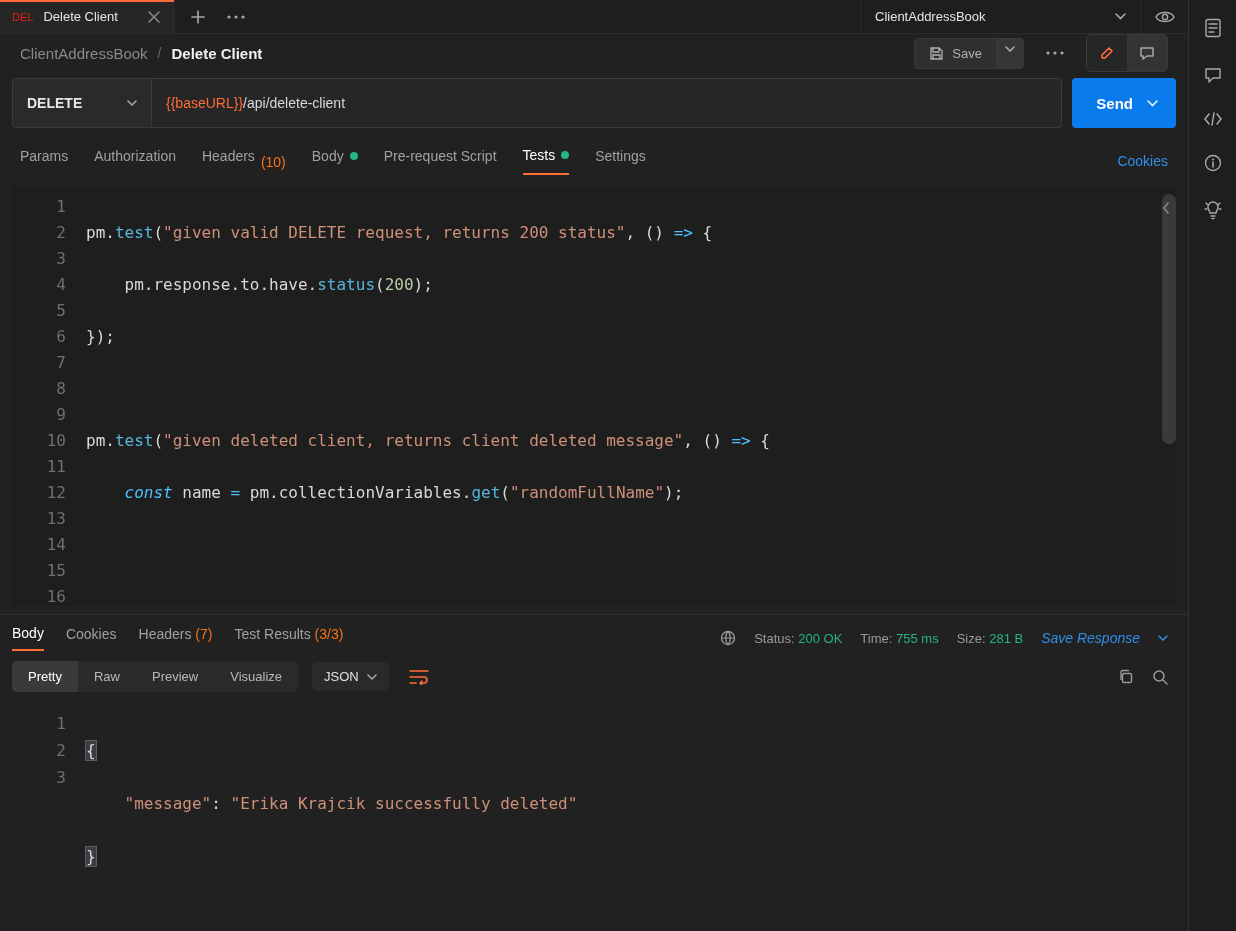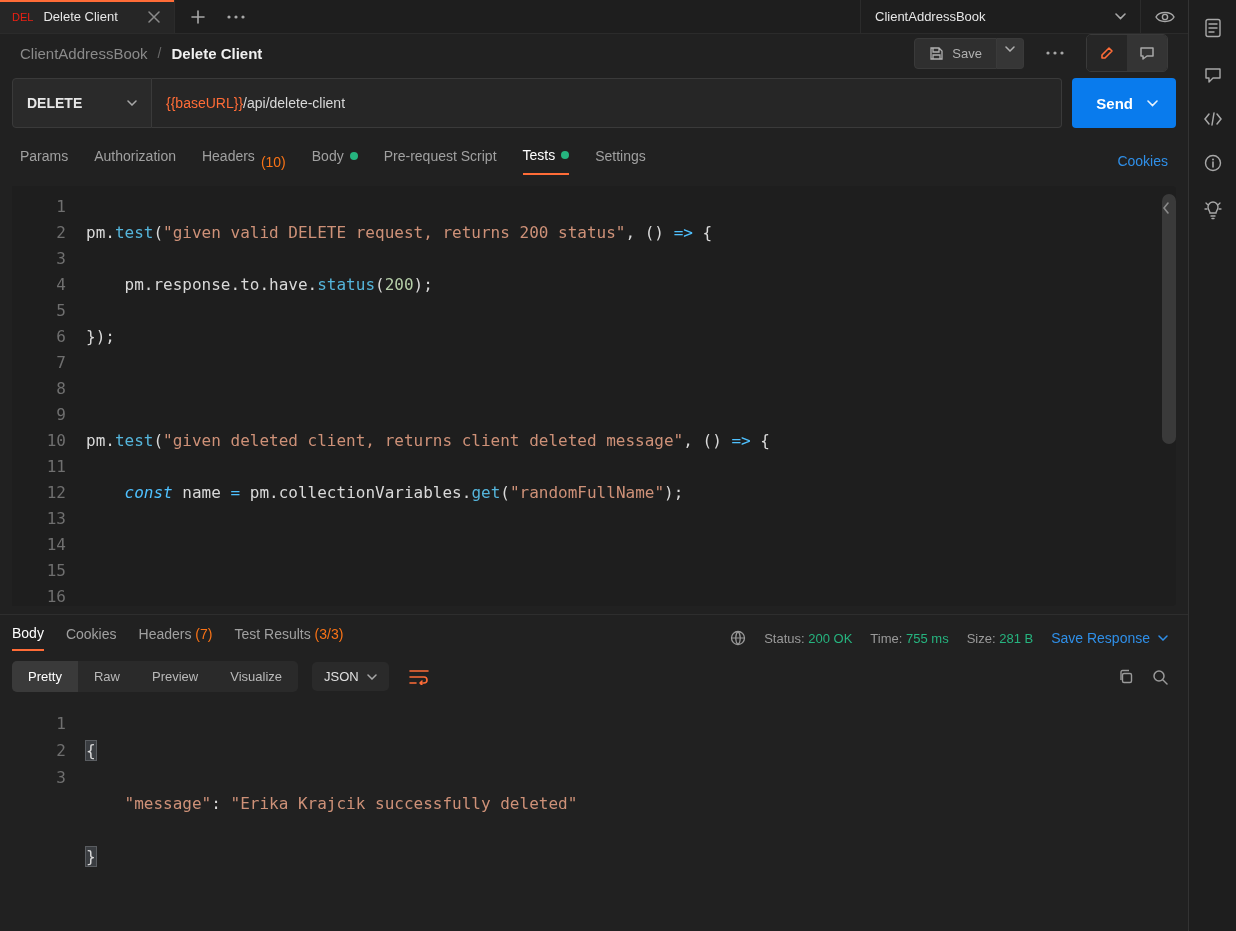--- a/index.html
+++ b/index.html
@@ -149,21 +149,21 @@
     border-top:1px solid #2e2e2e;
     padding: 10px 20px 0 12px;
     display:flex; align-items:center; gap:22px; font-size:14px; color:#a0a0a0;
   }
   .resp-tab { padding-bottom:8px; cursor:pointer;}
   .resp-tab.active { color:#fff; border-bottom:2px solid #ff6c37;}
   .resp-meta { margin-left:auto; display:flex; align-items:center; gap:18px; font-size:13px;}
   .meta-label { color:#9a9a9a;}
   .meta-val { color:#26b47f;}
   .meta-val.neutral { color:#bdbdbd;}
-  .save-resp { color:#2f8fe8; font-size:14px; display:flex; align-items:center; gap:8px;}
+  .save-resp { color:#2f8fe8; font-size:14px; display:flex; align-items:center; gap:18px;font-style:italic;}
 
   
   .resp-toolbar { padding:10px 20px 0 12px; display:flex; align-items:center; gap:0;}
   .seg-group { display:flex; background:#2a2a2a; border-radius:5px; overflow:hidden;}
   .seg-group .seg { padding:8px 16px; color:#b9b9b9; font-size:13px; cursor:pointer;}
   .seg-group .seg.active { background:#3a3a3a; color:#fff;}
   .fmt-select { margin-left:14px; display:flex; align-items:center; gap:8px; background:#2a2a2a; border-radius:5px; padding:7px 12px; color:#e0e0e0; font-size:13px;}
   .wrap-btn { margin-left:14px; color:#ff6c37; padding:6px;}
   .resp-toolbar .grow { flex:1;}
   .tool-icon { color:#9a9a9a; margin-left:18px;}

